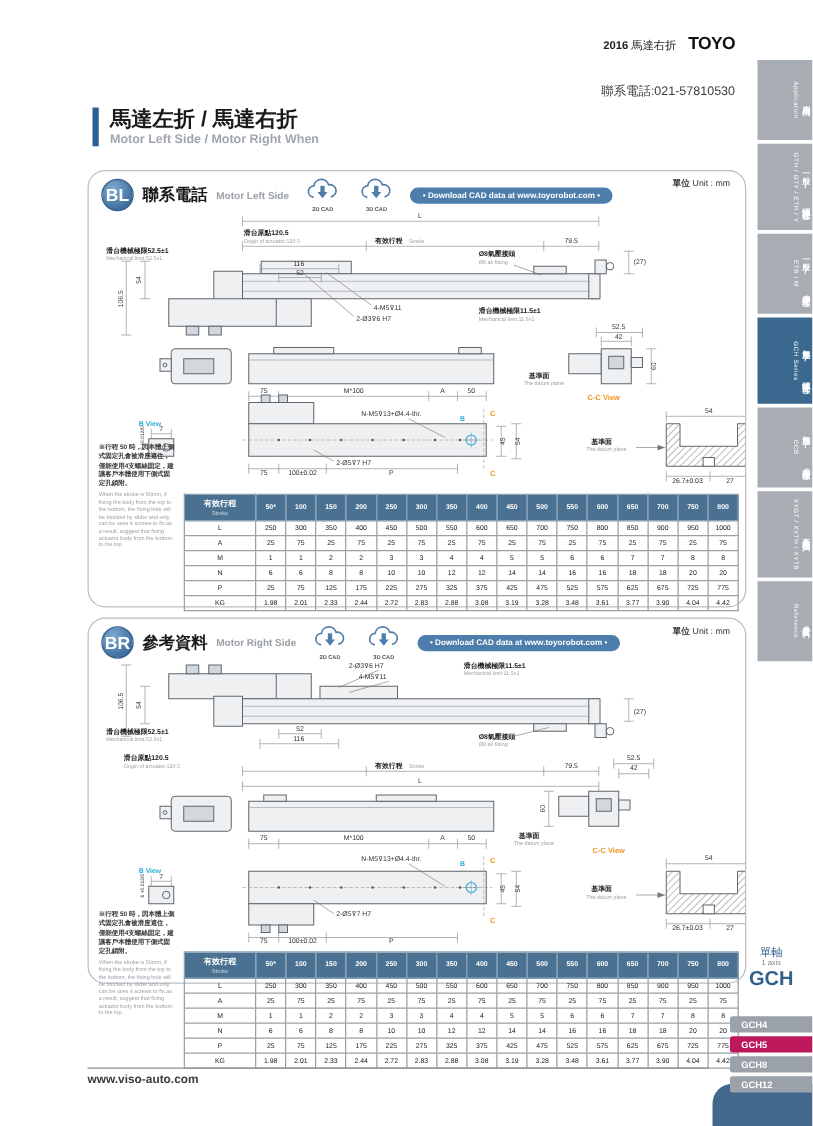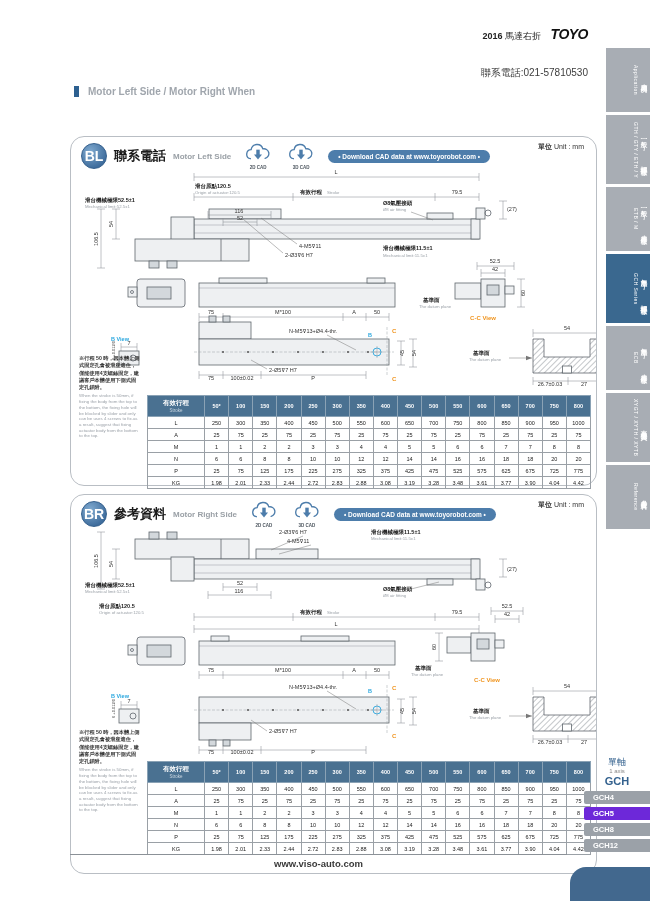--- a/index.html
+++ b/index.html
@@ -1,37 +1,37 @@
 <!DOCTYPE html>
 <html><head>
 <meta charset="utf-8">
 <style>
   html,body{margin:0;padding:0}
   body{width:650px;height:901px;position:relative;overflow:hidden;background:#fff;
        font-family:"Liberation Sans",sans-serif;color:#222}
   
   .brand-row{position:absolute;top:26px;right:62px;text-align:right;font-size:9px;color:#222;white-space:nowrap}
   .brand-row .yr{font-weight:bold}
-  .brand-row .toyo{font-size:14px;font-weight:900;font-style:italic;letter-spacing:-.5px;margin-left:7px;color:#111}
+  .brand-row .toyo{font-size:14px;font-weight:900;letter-spacing:-.5px;margin-left:7px;color:#111}
   .phone{position:absolute;top:66px;right:62px;font-size:10px;color:#3c3c3c}
   .title-block{position:absolute;left:74px;top:86px;border-left:5px solid #2d6090;padding-left:9px}
   .title-zh{font-size:17px;font-weight:bold;color:#1a1a1a;line-height:1.15}
   .title-en{font-size:10px;font-weight:bold;color:#a0a6ad}
   
   .side-tabs{position:absolute;right:0;top:48px;width:44px}
   .tab{writing-mode:vertical-rl;background:#a8adb4;color:#fff;margin-bottom:3px;
        text-align:center;padding:3px 2px;box-sizing:border-box;width:44px;cursor:pointer}
   .tab.active{background:#3a688f}
   .tab-zh{display:block;font-size:6.5px;font-weight:bold;text-orientation:upright;letter-spacing:1px}
   .tab-en{display:block;font-size:5px;letter-spacing:.5px;margin-top:0}
   .t1{height:64px}.t2{height:69px}.t3{height:64px}.t4{height:69px}.t5{height:64px}.t6{height:69px}.t7{height:64px}
   
   .card{position:absolute;left:70px;width:527px;background:#fff;border:1.5px solid #b9bec4;border-radius:14px;box-sizing:border-box}
   .card.bl{top:136px;height:350px}
-  .card.br{top:494px;height:380px}
+  .card.br{top:494px;height:293px}
   .unit{position:absolute;top:5px;right:12px;font-size:7px;color:#333}
   .u-zh{font-weight:bold}
   .badge-row{position:absolute;top:6px;left:10px;display:flex;align-items:center;gap:7px;height:26px}
   .badge{width:24px;height:24px;border-radius:50%;background:radial-gradient(circle at 35% 30%,#7fa9cf,#3e6c9c 75%);
          border:1px solid #35608d;color:#fff;font-size:14px;font-weight:bold;display:flex;align-items:center;justify-content:center}
   .sec-zh{font-size:13px;font-weight:bold;color:#1a1a1a}
   .sec-en{font-size:8px;font-weight:bold;color:#9aa0a6}
   .cad{width:32px;text-align:center;margin-left:4px;cursor:pointer}
   .cad-lab{font-size:4.5px;color:#4c555e;font-weight:bold;margin-top:-2px}
   .pill{background:#4d7dab;color:#fff;font-size:6.5px;font-weight:bold;padding:3px 10px;border-radius:8px;
@@ -66,42 +66,43 @@
   .fw{fill:#fff;stroke:#5f666d;stroke-width:.8}
   .ln{fill:none;stroke:#5f666d;stroke-width:.8}
   .thin{fill:none;stroke:#8b9197;stroke-width:.45}
   .dim{fill:none;stroke:#8b9197;stroke-width:.55}
   .dash{fill:none;stroke:#9aa0a6;stroke-width:.5;stroke-dasharray:3 1.5}
   .leader{fill:none;stroke:#777;stroke-width:.5}
   .bcirc{fill:none;stroke:#2aa7df;stroke-width:.9}
   .dotc{fill:#555}
   
   .footer-line{position:absolute;left:70px;top:854px;width:497px;height:1px;background:#8b9197}
-  .website{position:absolute;left:70px;top:858px;width:497px;text-align:center;font-size:9.5px;font-weight:bold;color:#3a3a3a}
+  .website{position:absolute;left:70px;top:858px;width:497px;text-align:left;font-size:9.5px;font-weight:bold;color:#3a3a3a}
   .corner-block{position:absolute;right:0;bottom:0;width:80px;height:34px;background:#42688e;border-radius:16px 0 0 0}
   
   .series-nav{position:absolute;right:0;top:756px;width:66px;text-align:center}
   .axis-zh{font-size:9px;font-weight:normal;color:#33618e}
   .axis-en{font-size:6px;color:#888;margin-top:-1px}
-  .series-name{font-size:11px;font-weight:bold;color:#33618e;margin:1px 0 4px}
+  .series-name{font-size:16px;font-weight:bold;color:#33618e;margin:1px 0 20px}
   .snav-btn{height:13px;line-height:13px;margin-bottom:3px;background:#9ba1a8;color:#fff;font-size:7.5px;
             font-weight:bold;text-align:left;padding-left:9px;border-radius:2px 0 0 2px;cursor:pointer}
-  .snav-btn.active{background:#6d28d9}
+  .snav-btn.active{background:#be185d}
 </style>
 </head>
 <body>
 
 <div class="brand-row">
   <span class="yr">2016</span>
   <span>馬達右折</span>
   <span class="toyo">TOYO</span>
 </div>
 <div class="phone">聯系電話:021-57810530</div>
 
 <div class="title-block">
+  <div class="title-zh">馬達左折 / 馬達右折</div>
   <div class="title-en">Motor Left Side / Motor Right When</div>
 </div>
 
 <div class="side-tabs">
   <div class="tab t1">
     <span class="tab-zh">應用例</span>
     <span class="tab-en">Application</span>
   </div>
   <div class="tab t2">
     <span class="tab-zh">一般 / 螺桿仕樣</span>

